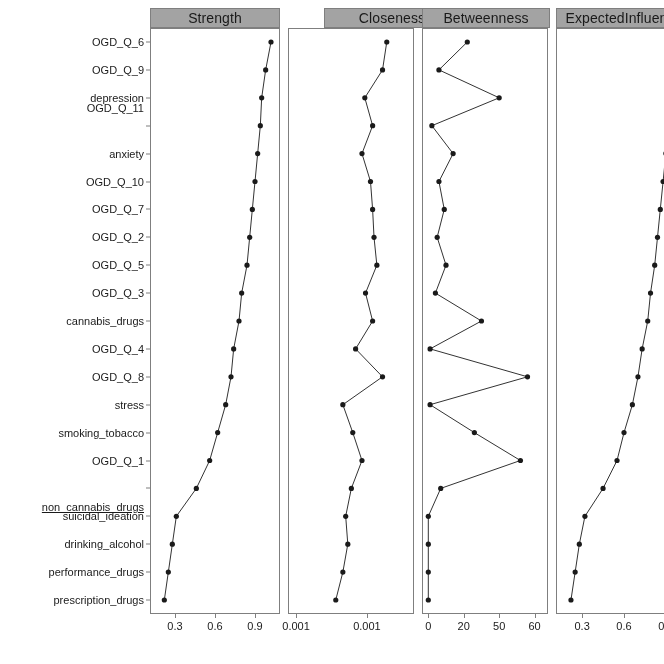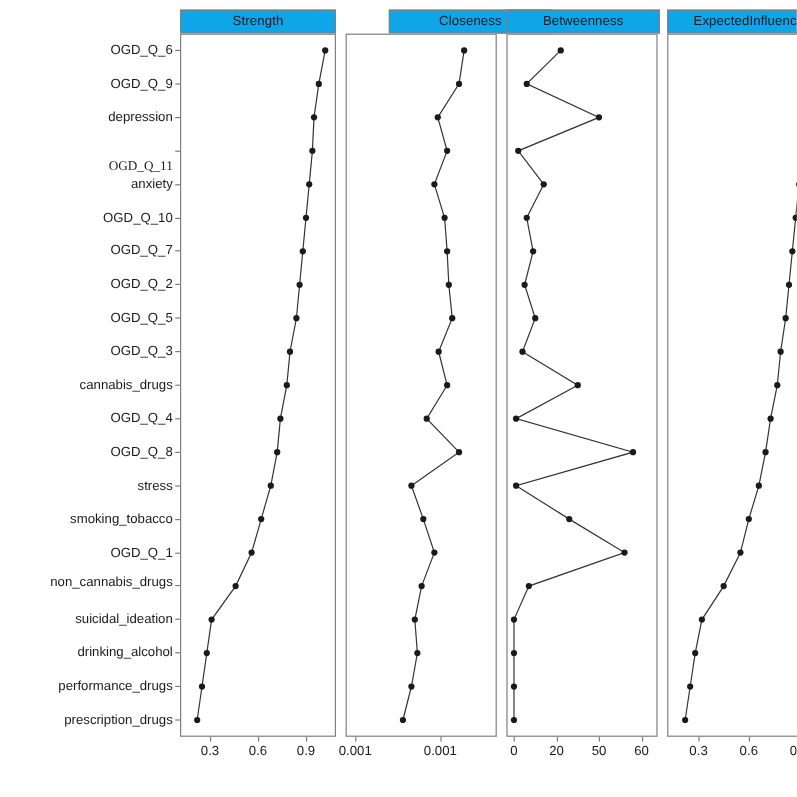--- a/index.html
+++ b/index.html
@@ -9,24 +9,24 @@
     font-family:"Liberation Sans", sans-serif;
     overflow:hidden;
   }
   #root{position:relative;width:664px;height:664px;}
 
   
   .panel{position:absolute;top:8px;}
   .strip{
     box-sizing:border-box;
     height:20px;
-    background:#0ea5e9;
+    background:#a3a3a3;
     border:1px solid #7f7f7f;
     color:#1a1a1a;
-    font-size:11px;
+    font-size:14px;
     display:flex;align-items:center;justify-content:center;
     letter-spacing:0.1px;
   }
   .plotbox{
     box-sizing:border-box;
     border:1px solid #7f7f7f;
     background:#ffffff;
     position:relative;
     overflow:hidden;
   }
@@ -76,21 +76,21 @@
 <body>
 
 <div id="root">
   <div id="ylabels">
       <div class="ylab" style="top: 14px;">OGD_Q_6</div>
       <div class="ytick" style="top: 14px;"></div>
       <div class="ylab" style="top: 41.9px;">OGD_Q_9</div>
       <div class="ytick" style="top: 41.9px;"></div>
       <div class="ylab" style="top: 69.8px;">depression</div>
       <div class="ytick" style="top: 69.8px;"></div>
-      <div class="ylab" style="top: 111px; font-family: Liberation Serif, serif;">OGD_Q_11</div>
+      <div class="ylab" style="top: 80px;">OGD_Q_11</div>
       <div class="ytick" style="top: 97.7px;"></div>
       <div class="ylab" style="top: 125.6px;">anxiety</div>
       <div class="ytick" style="top: 125.6px;"></div>
       <div class="ylab" style="top: 153.5px;">OGD_Q_10</div>
       <div class="ytick" style="top: 153.5px;"></div>
       <div class="ylab" style="top: 181.4px;">OGD_Q_7</div>
       <div class="ytick" style="top: 181.4px;"></div>
       <div class="ylab" style="top: 209.3px;">OGD_Q_2</div>
       <div class="ytick" style="top: 209.3px;"></div>
       <div class="ylab" style="top: 237.2px; margin-left: 28px;">OGD_Q_5</div>
@@ -102,21 +102,21 @@
       <div class="ylab" style="top: 320.9px;">OGD_Q_4</div>
       <div class="ytick" style="top: 320.9px;"></div>
       <div class="ylab" style="top: 348.8px;">OGD_Q_8</div>
       <div class="ytick" style="top: 348.8px;"></div>
       <div class="ylab" style="top: 376.7px;">stress</div>
       <div class="ytick" style="top: 376.7px;"></div>
       <div class="ylab" style="top: 404.6px;">smoking_tobacco</div>
       <div class="ytick" style="top: 404.6px;"></div>
       <div class="ylab" style="top: 432.5px;">OGD_Q_1</div>
       <div class="ytick" style="top: 432.5px;"></div>
-      <div class="ylab" style="top: 457px;">non_cannabis_drugs</div>
+      <div class="ylab" style="top: 479px; text-decoration: underline;">non_cannabis_drugs</div>
       <div class="ytick" style="top: 460.4px;"></div>
       <div class="ylab" style="top: 488.3px;">suicidal_ideation</div>
       <div class="ytick" style="top: 488.3px;"></div>
       <div class="ylab" style="top: 516.2px;">drinking_alcohol</div>
       <div class="ytick" style="top: 516.2px;"></div>
       <div class="ylab" style="top: 544.1px;">performance_drugs</div>
       <div class="ytick" style="top: 544.1px;"></div>
       <div class="ylab" style="top: 572px;">prescription_drugs</div>
       <div class="ytick" style="top: 572px;"></div>
     </div>

